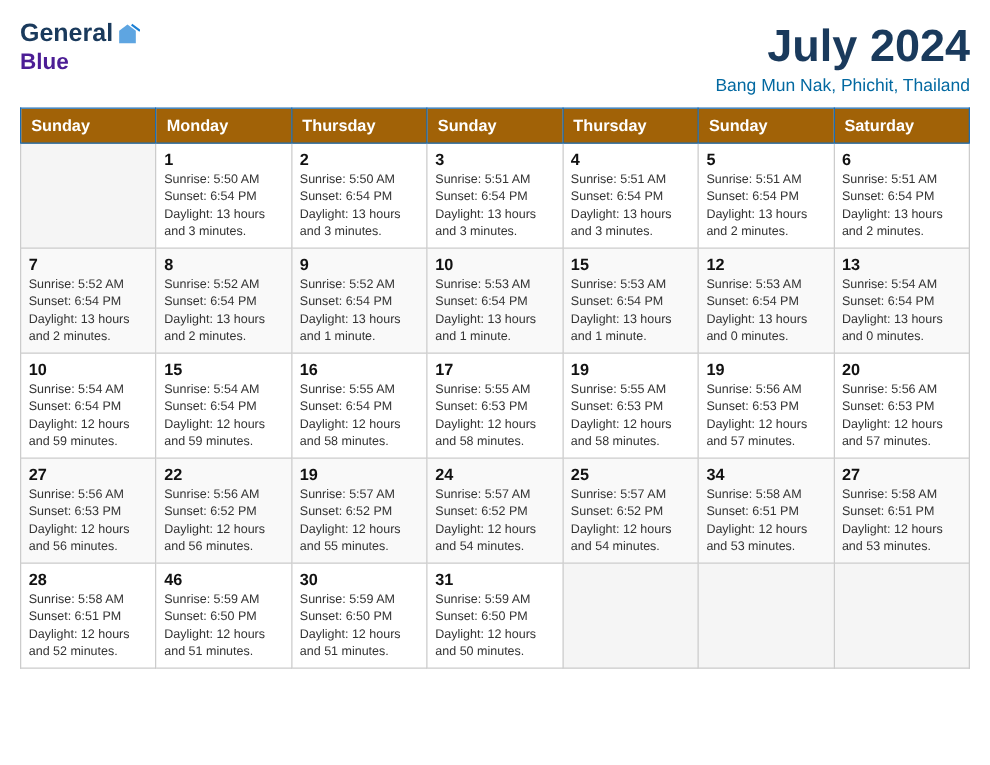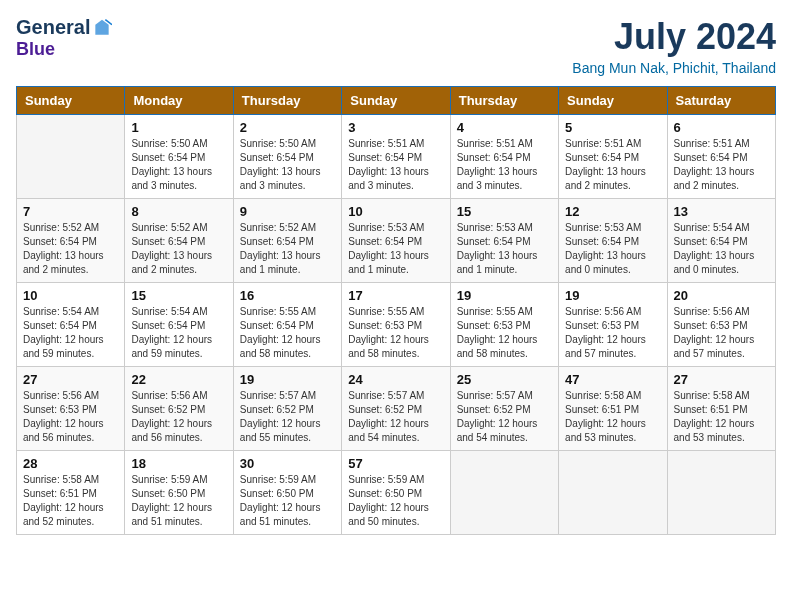--- a/index.html
+++ b/index.html
@@ -226,43 +226,43 @@
         </td>
         <td>
           <span class="day-num">24</span>
           <div class="day-info">Sunrise: 5:57 AM<br>Sunset: 6:52 PM<br>Daylight: 12 hours and 54 minutes.</div>
         </td>
         <td>
           <span class="day-num">25</span>
           <div class="day-info">Sunrise: 5:57 AM<br>Sunset: 6:52 PM<br>Daylight: 12 hours and 54 minutes.</div>
         </td>
         <td>
-          <span class="day-num">47</span>
+          <span class="day-num">34</span>
           <div class="day-info">Sunrise: 5:58 AM<br>Sunset: 6:51 PM<br>Daylight: 12 hours and 53 minutes.</div>
         </td>
         <td>
           <span class="day-num">27</span>
           <div class="day-info">Sunrise: 5:58 AM<br>Sunset: 6:51 PM<br>Daylight: 12 hours and 53 minutes.</div>
         </td>
       </tr>
       <tr>
         <td>
           <span class="day-num">28</span>
           <div class="day-info">Sunrise: 5:58 AM<br>Sunset: 6:51 PM<br>Daylight: 12 hours and 52 minutes.</div>
         </td>
         <td>
-          <span class="day-num">18</span>
+          <span class="day-num">46</span>
           <div class="day-info">Sunrise: 5:59 AM<br>Sunset: 6:50 PM<br>Daylight: 12 hours and 51 minutes.</div>
         </td>
         <td>
           <span class="day-num">30</span>
           <div class="day-info">Sunrise: 5:59 AM<br>Sunset: 6:50 PM<br>Daylight: 12 hours and 51 minutes.</div>
         </td>
         <td>
-          <span class="day-num">57</span>
+          <span class="day-num">31</span>
           <div class="day-info">Sunrise: 5:59 AM<br>Sunset: 6:50 PM<br>Daylight: 12 hours and 50 minutes.</div>
         </td>
         <td class="empty-cell"></td>
         <td class="empty-cell"></td>
         <td class="empty-cell"></td>
       </tr>
     </tbody>
 </table>
 
 </body></html>

